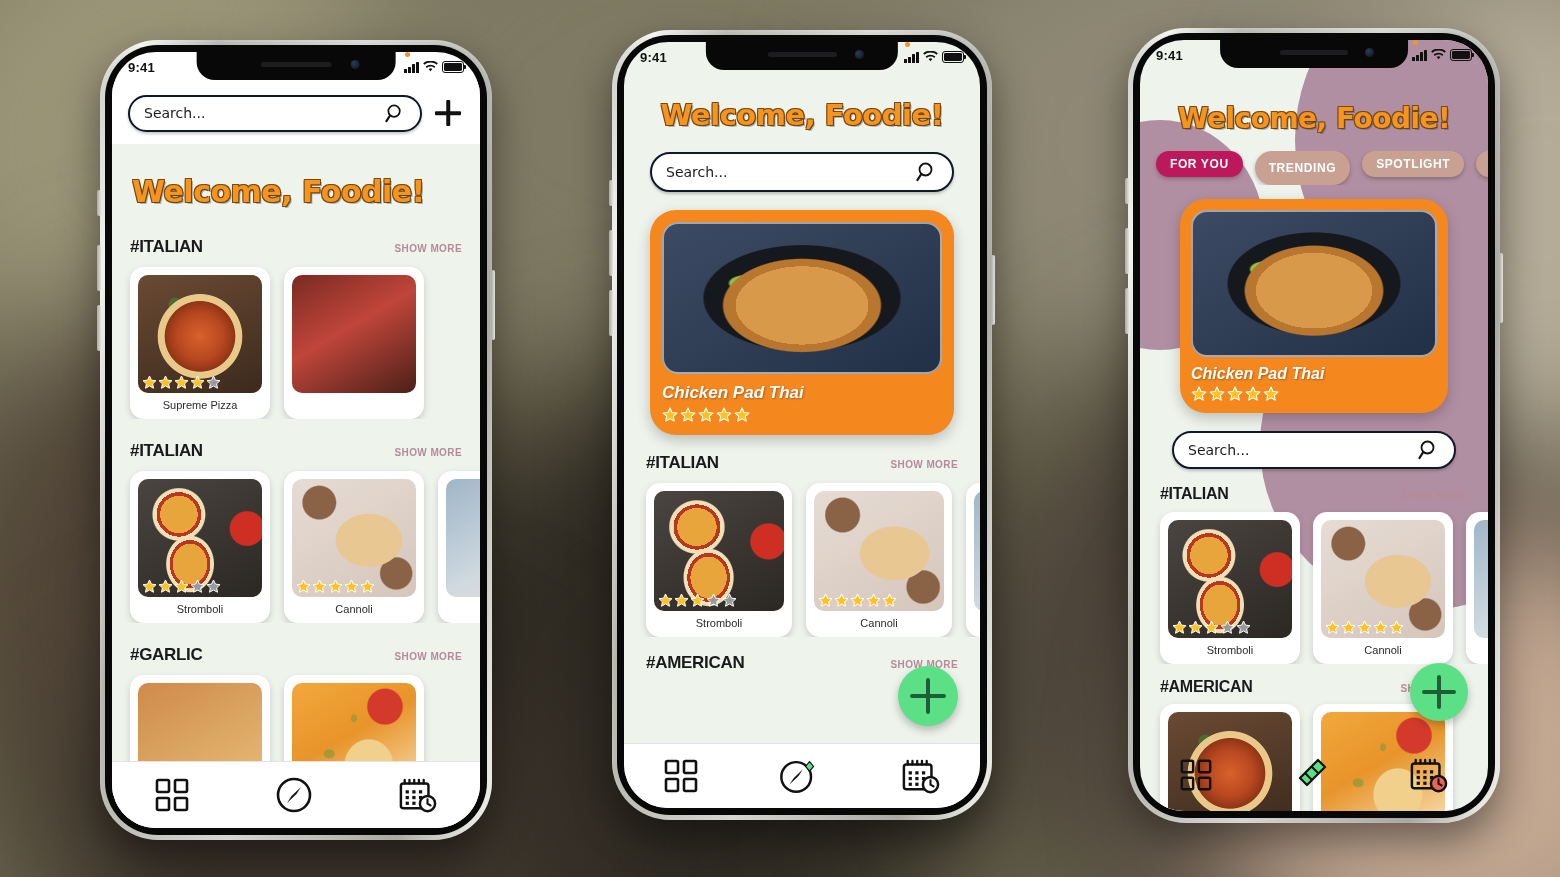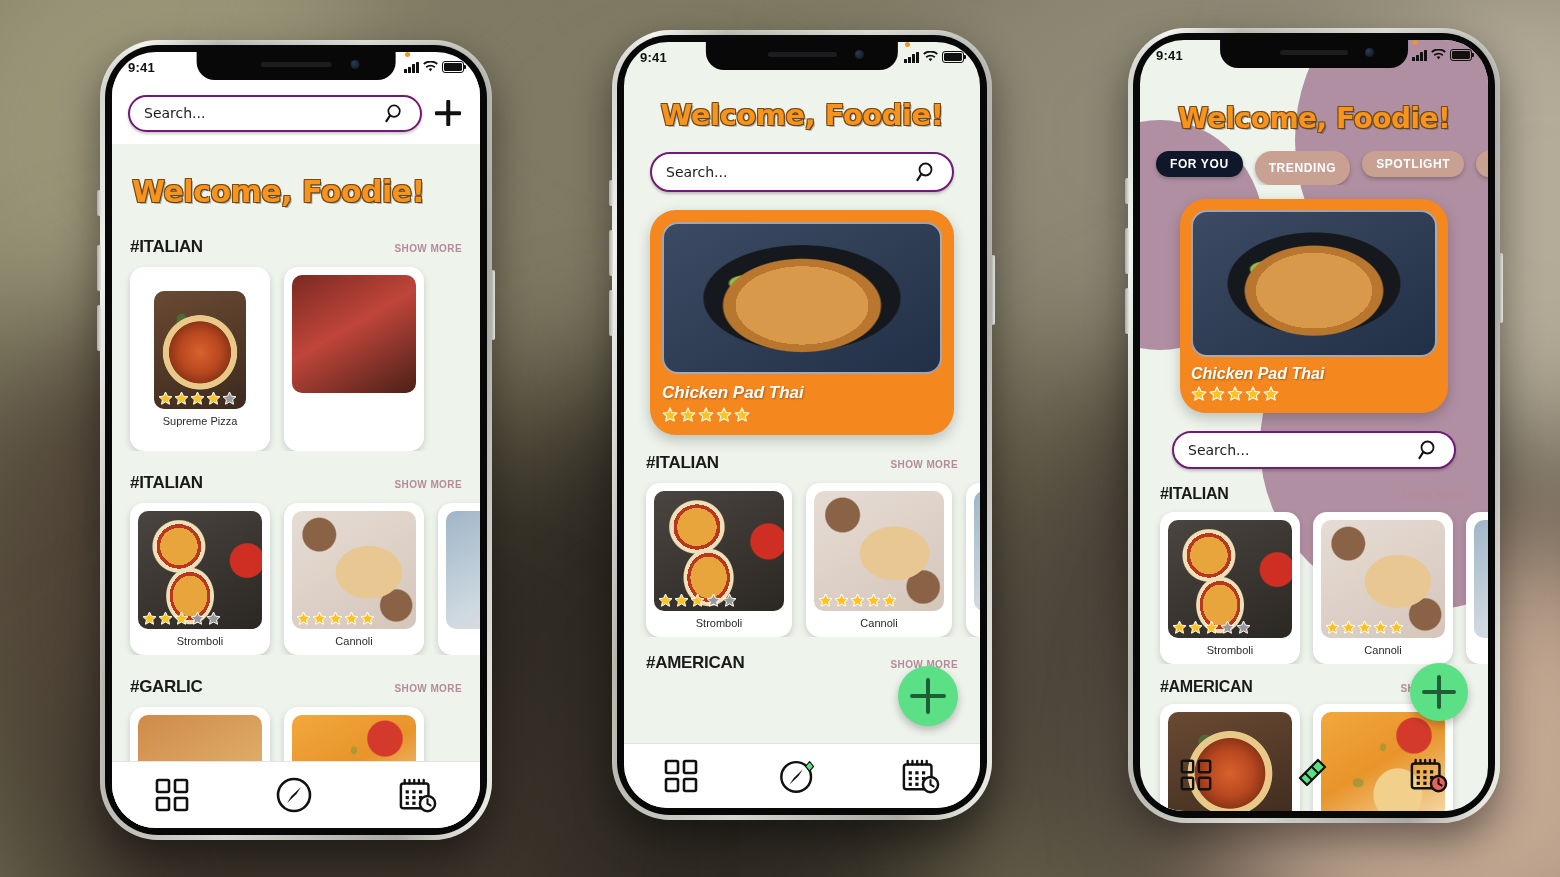--- a/index.html
+++ b/index.html
@@ -47,21 +47,21 @@
   .bars i{display:block;width:2.6px;background:#111;border-radius:.6px;}
   .bars i:nth-child(1){height:4px}.bars i:nth-child(2){height:6px}
   .bars i:nth-child(3){height:8.5px}.bars i:nth-child(4){height:11px}
   .batt{width:20px;height:10px;border:1.4px solid #111;border-radius:3px;position:relative;}
   .batt::after{content:"";position:absolute;right:-3.4px;top:2.6px;width:2px;height:4px;background:#111;border-radius:0 1px 1px 0;}
   .batt i{position:absolute;inset:1.3px;background:#111;border-radius:1.4px;}
 
   
   .searchbar{
     display:flex;align-items:center;justify-content:space-between;
-    background:#fff;border:2px solid #701a75;border-radius:999px;
+    background:#fff;border:2px solid #0f172a;border-radius:999px;
     padding:0 14px;box-sizing:border-box;
     box-shadow:0 2px 3px rgba(0,0,0,.22);
   }
   .searchbar .ph{font-size:14px;color:#1b1b1b;font-family:"DejaVu Sans",sans-serif;}
 
   
   .welcome{
     font-family:"DejaVu Sans",sans-serif;font-weight:700;color:#F7941E;
     letter-spacing:-.5px;
     text-shadow:2px 2px 0 rgba(60,60,60,.35), -1px -1px 0 #7a4a12, 1px -1px 0 #7a4a12, -1px 1px 0 #7a4a12, 1px 1px 0 #7a4a12;
@@ -85,21 +85,21 @@
         box-sizing:border-box;}
   .feat .pic{border-radius:16px;overflow:hidden;position:relative;border:2px solid rgba(255,255,255,.55);}
   .feat .title{color:#fff;font-style:italic;font-weight:700;font-family:"Liberation Sans",sans-serif;
        text-shadow:1px 1px 2px rgba(0,0,0,.3);}
 
   
   .chips{display:flex;gap:12px;}
   .chip{border-radius:999px;color:#fff;font-weight:700;letter-spacing:.6px;
     display:flex;align-items:center;justify-content:center;
     box-shadow:0 2px 4px rgba(0,0,0,.25);white-space:nowrap;}
-  .chip.active{background:#0f172a;}
+  .chip.active{background:#be185d;}
   .chip.idle{background:#C8A193;}
 
   
   .navbar{position:absolute;left:0;right:0;bottom:0;background:#fff;
      display:flex;align-items:center;justify-content:space-around;
      border-top:1px solid #e3e3e3;z-index:15;}
   .navbar.ghost{background:rgba(255,255,255,0);border-top:none;}
 
   
   .fab{position:absolute;border-radius:50%;background:#5CE086;
@@ -215,21 +215,21 @@
     <div style="position:absolute;top:92px;left:0;right:0;bottom:0;background:#eef3ec;overflow:hidden;">
       <div class="welcome" style="font-size:30px;margin:30px 0 0 20px;">Welcome, Foodie!</div>
 
       <div style="padding:0 18px;margin-top:28px;">
         <div class="sec-head">
           <span class="sec-title" style="font-size:17px;">#ITALIAN</span>
           <span class="sec-more" style="font-size:10px;">SHOW MORE</span>
         </div>
       </div>
       <div class="row" style="padding:10px 0 0 18px;gap:14px;">
-        <div class="fcard" style="width:140px;padding:24px;">
+        <div class="fcard" style="width:140px;padding:8px;">
           <div class="fimg img-pizza" style="height:118px;">
             <div class="stars">
                 <svg width="15" height="15" viewBox="0 0 24 24">
                   <path d="M12 1.6l3.1 6.6 7.2.9-5.3 5 1.4 7.1-6.4-3.6-6.4 3.6 1.4-7.1-5.3-5 7.2-.9z" fill="#FFC31F" stroke="#ffffff" stroke-width="1.6" stroke-linejoin="round"></path>
                 </svg>
                 <svg width="15" height="15" viewBox="0 0 24 24">
                   <path d="M12 1.6l3.1 6.6 7.2.9-5.3 5 1.4 7.1-6.4-3.6-6.4 3.6 1.4-7.1-5.3-5 7.2-.9z" fill="#FFC31F" stroke="#ffffff" stroke-width="1.6" stroke-linejoin="round"></path>
                 </svg>
                 <svg width="15" height="15" viewBox="0 0 24 24">
                   <path d="M12 1.6l3.1 6.6 7.2.9-5.3 5 1.4 7.1-6.4-3.6-6.4 3.6 1.4-7.1-5.3-5 7.2-.9z" fill="#FFC31F" stroke="#ffffff" stroke-width="1.6" stroke-linejoin="round"></path>

